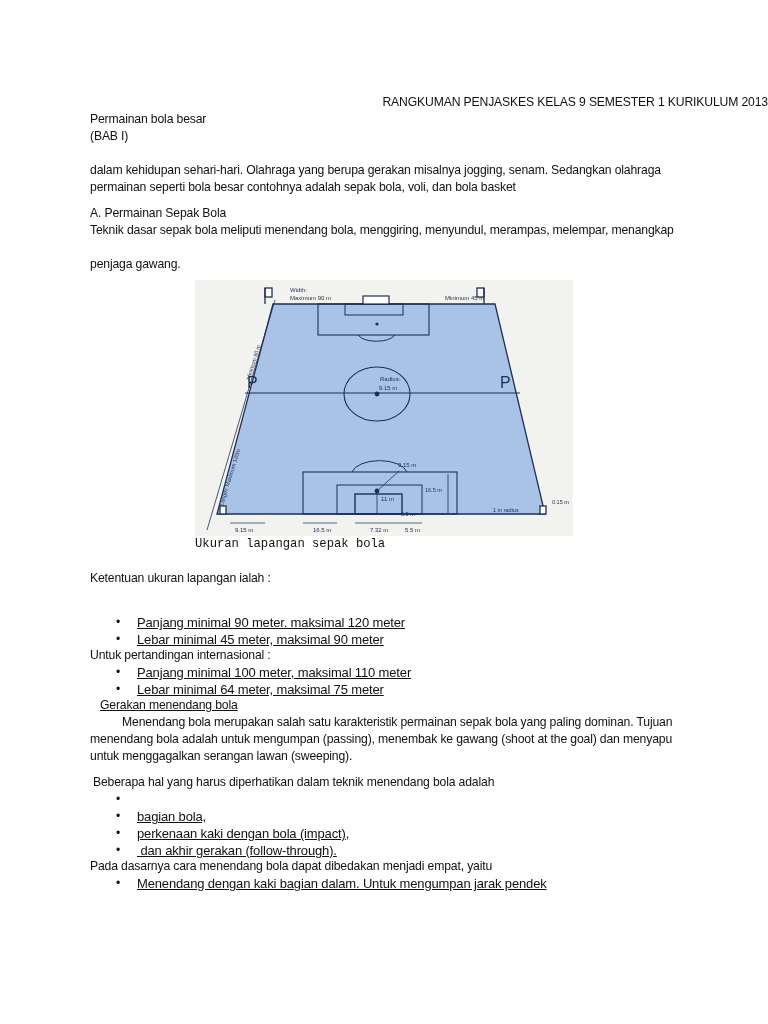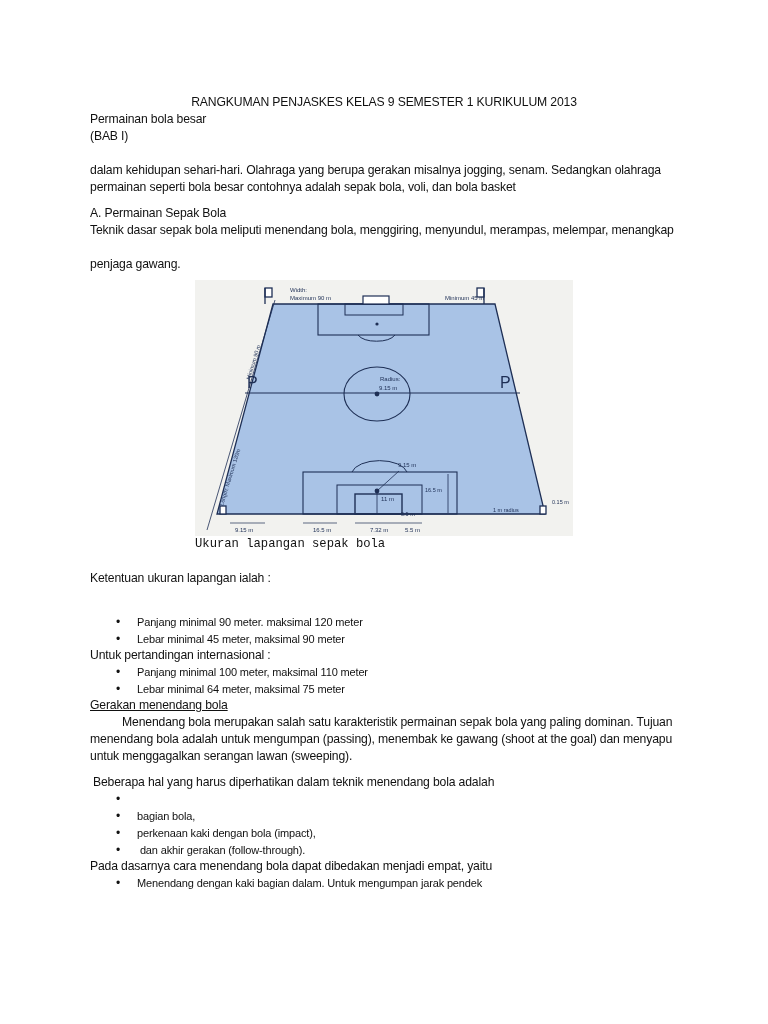--- a/index.html
+++ b/index.html
@@ -22,38 +22,39 @@
     }
     .line {
       position: absolute;
       left: 90px;
       font-size: 12.2px;
       line-height: 17px;
       white-space: nowrap;
       letter-spacing: -0.15px;
     }
     .title {
-      left: 0; width: 768px; text-align: center;
+      left: 0; width: 768px; text-align: right;
       top: 94px;
     }
     .bold { font-weight: normal; text-align: right; }
-    .underline { text-decoration: underline; }
+    .underline { text-decoration: underline; margin-left: 10px; }
     .bullet {
       position: absolute;
       left: 116px;
       font-size: 12.2px;
       line-height: 17px;
     }
     .bullet-text {
       position: absolute;
       left: 137px;
-      font-size: 11px;
+      font-size: 13px;
       line-height: 17px;
       white-space: nowrap;
       letter-spacing: -0.15px;
+      text-decoration: underline;
     }
     .figure {
       position: absolute;
       left: 195px;
       top: 280px;
       width: 378px;
       height: 256px;
       background: #f2f2ef;
     }
     .caption {

